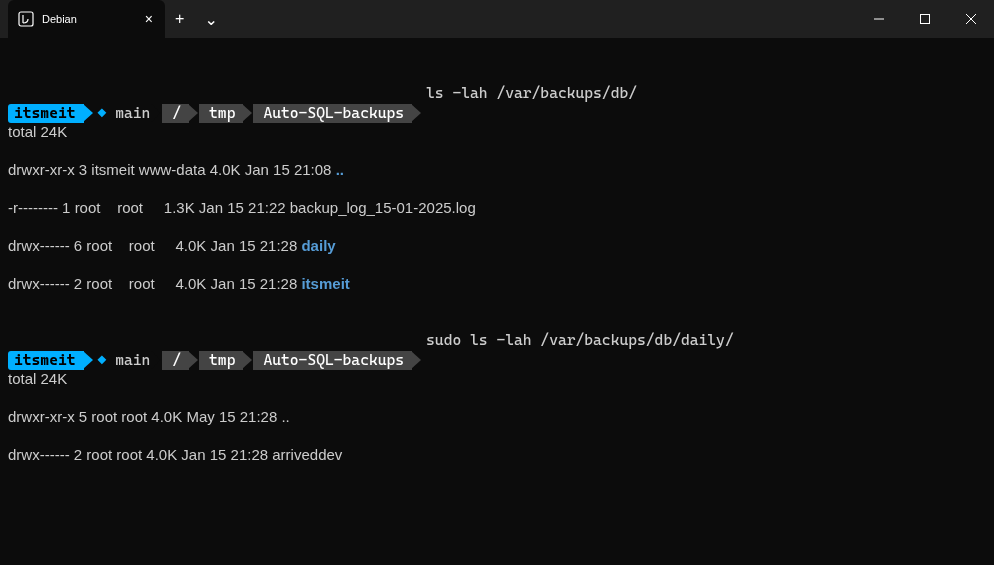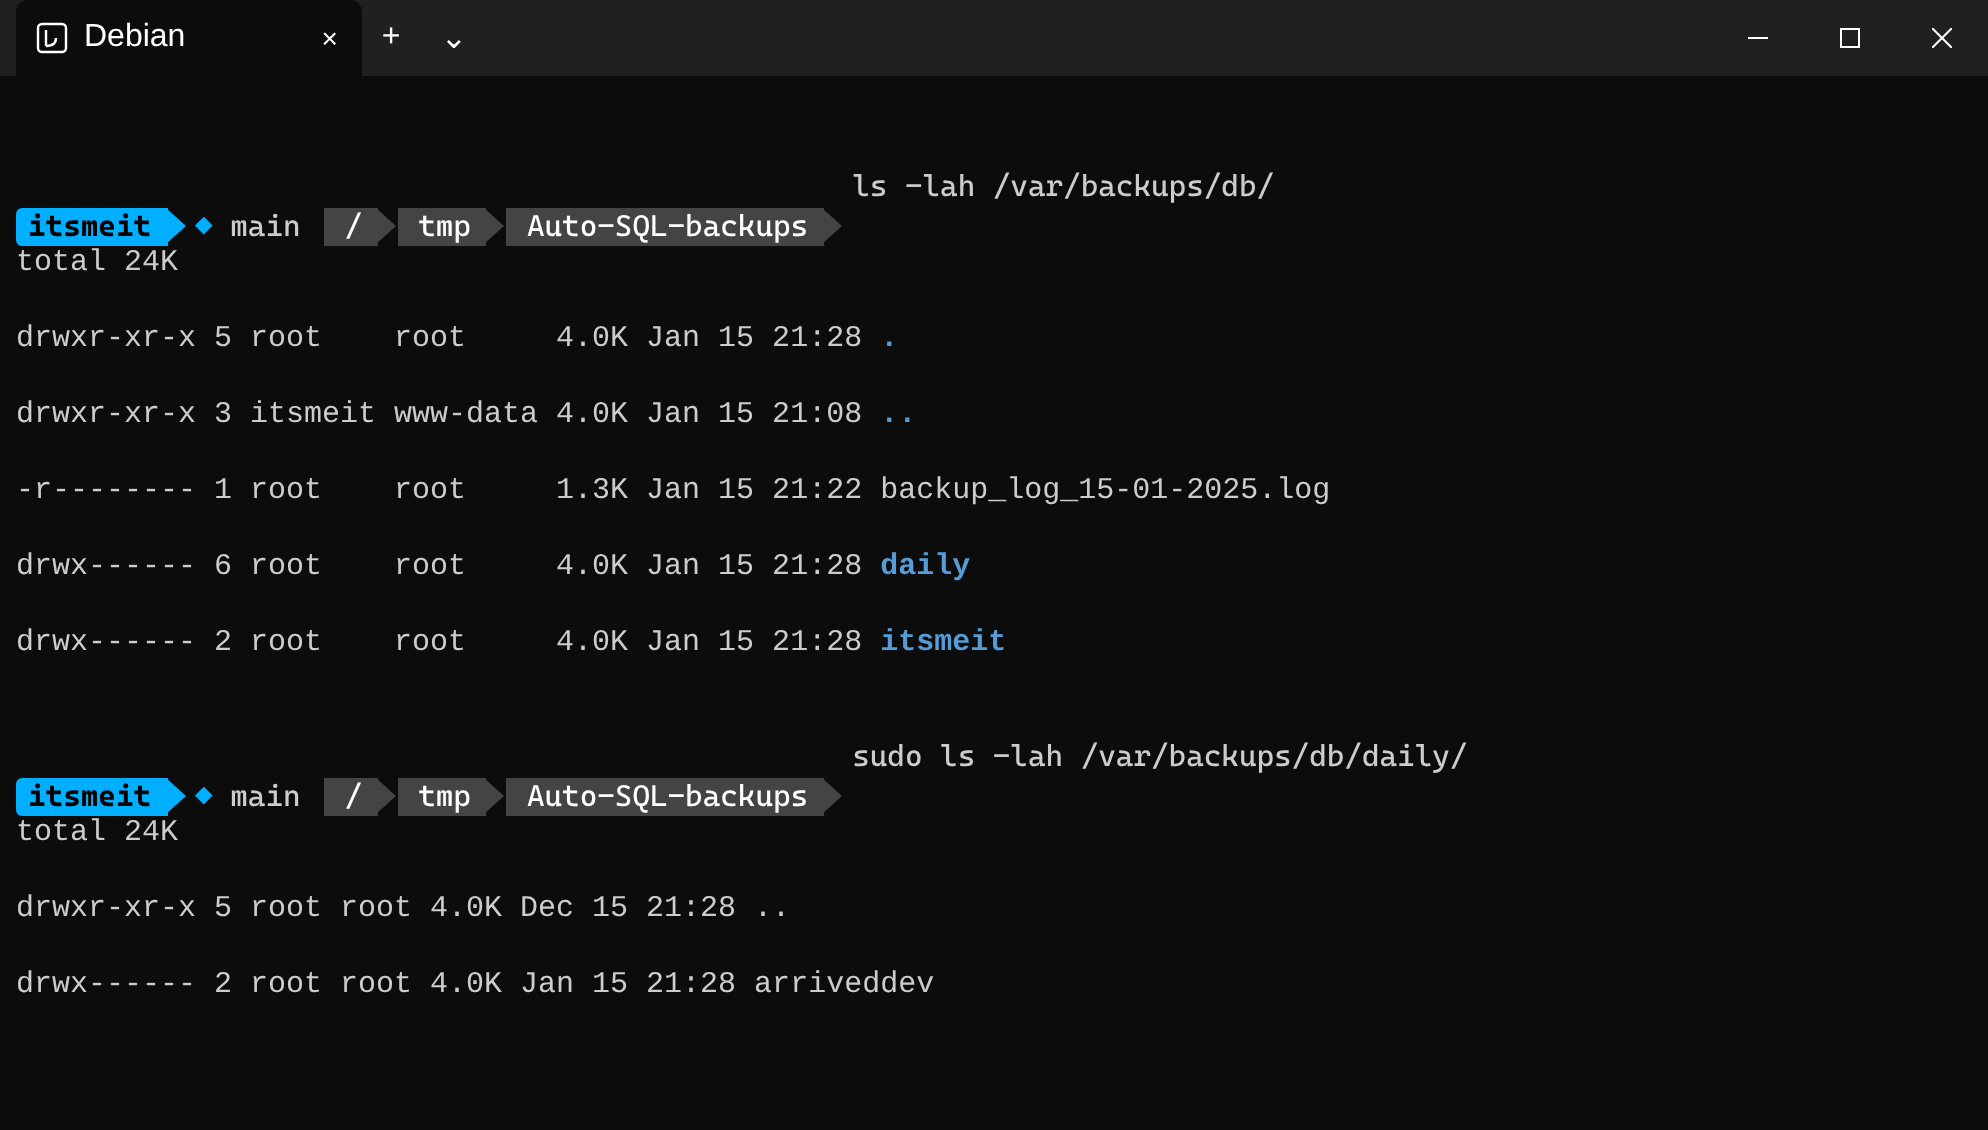--- a/index.html
+++ b/index.html
@@ -28,21 +28,21 @@
   background: #0c0c0c;
   border-top-right-radius: 6px;
   border-top-left-radius: 6px;
   margin-left: 8px;
   gap: 8px;
 }
 .tab-icon {
   width: 16px; height: 16px;
   display: inline-flex; align-items: center; justify-content: center;
 }
-.tab-title { color: #ffffff; font-size: 16px; font-family: 'Segoe UI', sans-serif; }
+.tab-title { color: #ffffff; font-size: 11px; font-family: 'Segoe UI', sans-serif; }
 .tab-close { color: #ffffff; font-size: 14px; margin-left: 60px; font-family: 'Segoe UI', sans-serif; }
 .new-tab, .dropdown-caret {
   color: #ffffff; font-size: 16px; padding: 0 10px;
   font-family: 'Segoe UI', sans-serif;
 }
 .spacer { flex: 1; }
 .win-controls { display: flex; }
 .win-btn {
   width: 46px; height: 38px;
   display: flex; align-items: center; justify-content: center;
@@ -75,21 +75,21 @@
 }
 .seg-user { background: #00afff; color: #000; font-weight: bold; padding-left: 6px; border-radius: 3px 0 0 3px;}
 .seg-user::after { border-left: 10px solid #00afff; }
 .seg-black { background: #0c0c0c; color: #00afff; padding-left:4px; padding-right:2px;}
 .seg-black::after { border-left: 10px solid #0c0c0c; }
 .seg-gray { background: #444444; color: #ffffff; }
 .seg-gray::after { border-left: 10px solid #444444; }
 .cmd { color: #cccccc; margin-left: 4px;}
 .cyan { color: #00afff; }
 .dir { color: #569cd6; font-weight: bold; }
-.row { font-family: Liberation Mono, monospace; height:19px; }
+.row { font-family: Liberation Sans, sans-serif; height:19px; }
 </style>
 </head>
 <body>
 
 <div class="titlebar">
   <div class="tab">
     <span class="tab-icon">
       <svg width="16" height="16" viewBox="0 0 16 16">
           <rect x="1" y="1" width="14" height="14" rx="2" fill="none" stroke="#ffffff" stroke-width="1.2"></rect>
           <path d="M5 4 L5 12 M5 12 Q10 12 10 8" fill="none" stroke="#ffffff" stroke-width="1.2"></path>
@@ -118,29 +118,28 @@
           <line x1="10" y1="0" x2="0" y2="10" stroke="#fff" stroke-width="1"></line>
         </svg>
       </div>
   </div>
 </div>
 
 <div class="terminal">
 
 <div class="line"><span class="prompt-seg seg-user">itsmeit</span><span class="prompt-seg seg-black"><span class="cyan">◆</span>&nbsp;<span style="color:#ccc">main</span></span><span class="prompt-seg seg-gray">/</span><span class="prompt-seg seg-gray">tmp</span><span class="prompt-seg seg-gray">Auto-SQL-backups</span><span class="cmd">ls -lah /var/backups/db/</span></div>
 <div class="row">total 24K</div>
-<div class="row"><span>drwxr-xr-x 5 root    root     4.0K Jan 15 21:28 </span><span class="dir">.</span></div>
 <div class="row"><span>drwxr-xr-x 3 itsmeit www-data 4.0K Jan 15 21:08 </span><span class="dir">..</span></div>
 <div class="row">-r-------- 1 root    root     1.3K Jan 15 21:22 backup_log_15-01-2025.log</div>
 <div class="row"><span>drwx------ 6 root    root     4.0K Jan 15 21:28 </span><span class="dir">daily</span></div>
 <div class="row"><span>drwx------ 2 root    root     4.0K Jan 15 21:28 </span><span class="dir">itsmeit</span></div>
 
 <div class="line"><span class="prompt-seg seg-user">itsmeit</span><span class="prompt-seg seg-black"><span class="cyan">◆</span>&nbsp;<span style="color:#ccc">main</span></span><span class="prompt-seg seg-gray">/</span><span class="prompt-seg seg-gray">tmp</span><span class="prompt-seg seg-gray">Auto-SQL-backups</span><span class="cmd">sudo ls -lah /var/backups/db/daily/</span></div>
 <div class="row">total 24K</div>
-<div class="row">drwxr-xr-x 5 root root 4.0K Dec 15 21:28 ..</div>
+<div class="row">drwxr-xr-x 5 root root 4.0K May 15 21:28 ..</div>
 <div class="row">drwx------ 2 root root 4.0K Jan 15 21:28 arriveddev</div>
 
 
 
 
 
 
 
 
 

